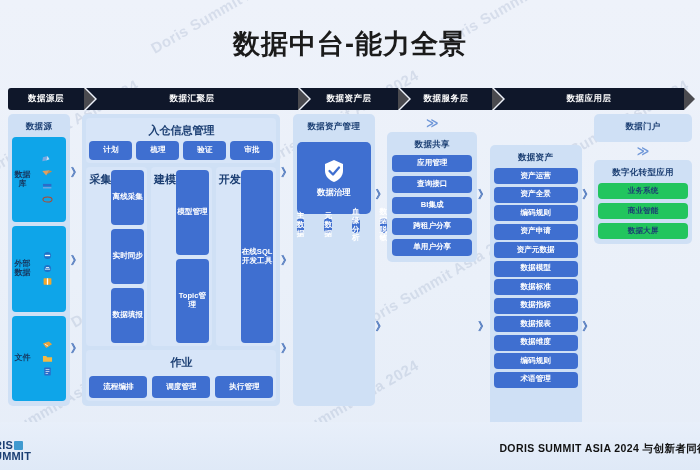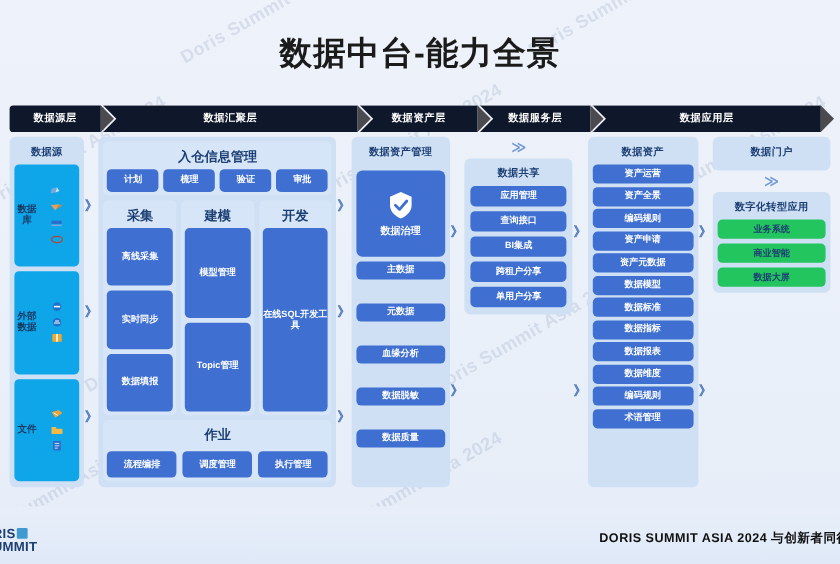--- a/index.html
+++ b/index.html
@@ -63,44 +63,44 @@
   
   .c2 { width:198px; }
   .subpanel { background:#d7e5f8; border-radius:4px; padding:3px; }
   .sub-title { text-align:center; font-size:11px; font-weight:700; color:#1c3f73; padding:2px 0 3px; }
   .chipblue { background:#3f6fd0; color:#fff; border-radius:4px; font-size:7.6px;
               font-weight:700; display:flex; align-items:center; justify-content:center;
               text-align:center; line-height:1.18; }
   .row4 { display:flex; gap:4px; }
   .row4 .chipblue { flex:1; height:19px; }
   .tri { display:flex; gap:4px; margin-top:4px; flex:1; }
-  .tri > .subpanel { flex:1; display:flex; flex-direction:column; }
+  .tri > .subpanel { flex:1; display:flex; flex-direction:row; }
   .tri .stack { display:flex; flex-direction:column; gap:4px; flex:1; }
   .tri .stack .chipblue { flex:1; }
   .jobrow { display:flex; gap:5px; margin-top:3px; }
   .jobrow .chipblue { flex:1; height:22px; }
 
   
   .c3 { width:82px; }
   .bigcard { background:#3f6fd0; border-radius:5px; display:flex; flex-direction:column;
              align-items:center; justify-content:center; gap:3px; color:#fff;
              font-size:8.4px; font-weight:700; padding:5px 0; }
-  .smallchips { display:flex; flex-direction:column; gap:20px; margin-top:4px; }
+  .smallchips { display:flex; flex-direction:row; gap:20px; margin-top:4px; }
   .smallchips .chipblue { height:15px; font-size:7.6px; }
 
   
   .c4 { width:90px; }
   .c4 .panel { padding:4px 5px 6px; }
   .liststack { display:flex; flex-direction:column; gap:4px; }
   .liststack .chipblue { height:17px; }
   .dnarrow { height:18px; display:flex; align-items:center; justify-content:center;
              color:#6f97d8; font-size:12px; font-weight:700; }
 
   
-  .c5 { width:92px; }
+  .c5 { width:92px;margin-top:31px; }
   .c5 .liststack { gap:2.5px; }
   .c5 .liststack .chipblue { height:16px; }
 
   
   .c6 { width:98px; }
   .c6 .liststack .chipblue { height:16px; }
   .whitechip { background:#22c55e; color:#1c3f73; border-radius:4px; font-size:7.6px;
                font-weight:700; height:16px; display:flex; align-items:center;
                justify-content:center; }
 

